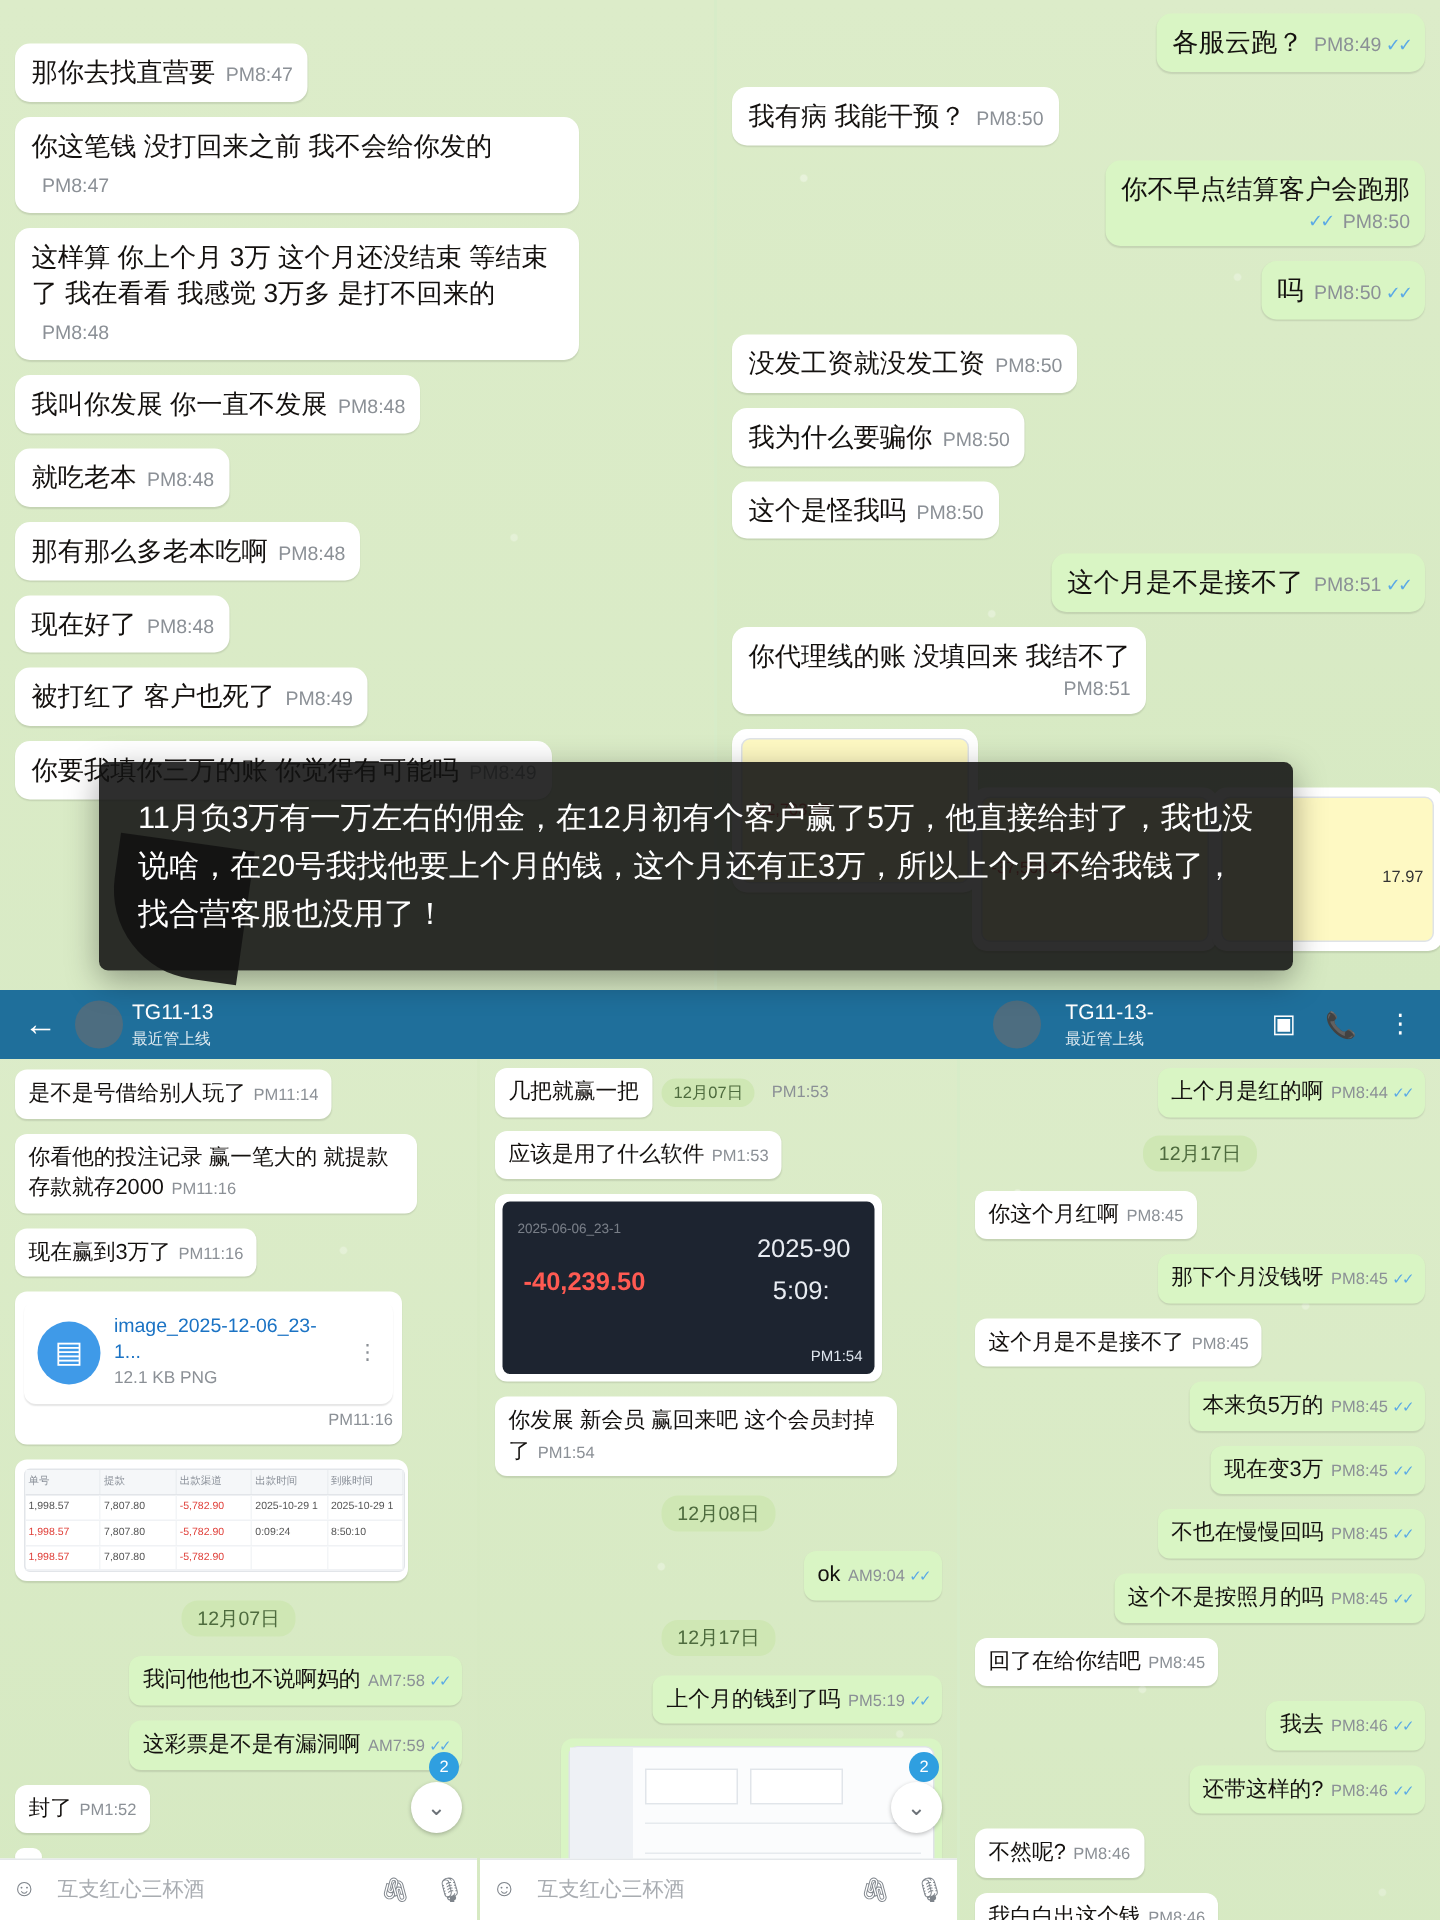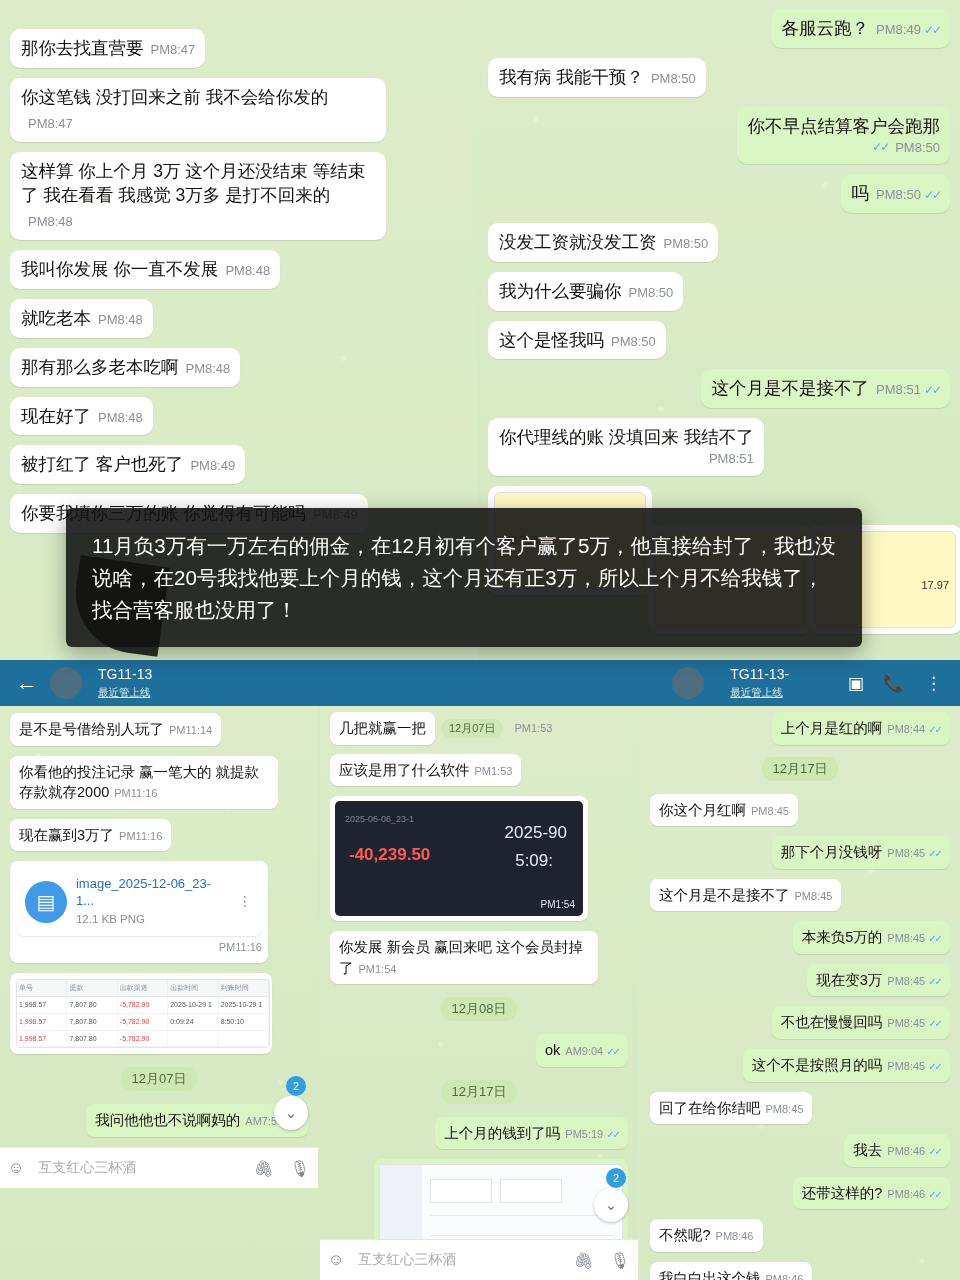--- a/index.html
+++ b/index.html
@@ -13,21 +13,21 @@
       radial-gradient(circle at 12% 18%, rgba(255,255,255,.35) 0 2px, transparent 3px),
       radial-gradient(circle at 38% 62%, rgba(255,255,255,.30) 0 2px, transparent 3px),
       radial-gradient(circle at 72% 28%, rgba(255,255,255,.28) 0 2px, transparent 3px),
       radial-gradient(circle at 88% 80%, rgba(255,255,255,.25) 0 2px, transparent 3px),
       linear-gradient(#dcecc9,#d6e9c2);
     overflow:hidden;}
   .col-left{left:0;top:0;width:476px;height:1280px;}
   .col-right{left:478px;top:0;width:482px;height:660px;}
   .bot-mid{left:320px;top:660px;width:318px;height:620px;}
   .bot-right{left:640px;top:660px;width:320px;height:752px;}
-  .bot-left{left:0;top:660px;width:318px;height:528px;}
+  .bot-left{left:0;top:660px;width:318px;height:620px;}
 
   
   .msg{position:relative;display:inline-block;max-width:355px;
        border-radius:10px;padding:7px 10px 7px 11px;margin:5px 0;
        font-size:17.5px;line-height:1.42;color:#14110f;
        box-shadow:0 1px 1px rgba(0,0,0,.10);word-break:break-all;}
   .in{background:#ffffff;}
   .out{background:#d9f5c4;}
   .row{display:flex;padding:0 10px;}
   .row.l{justify-content:flex-start;}
@@ -66,22 +66,22 @@
   
   .darkshot{background:#1d2430;border-radius:5px;color:#e8ecf2;position:relative;
             overflow:hidden;}
   .darkshot .big{position:absolute;font-weight:bold;}
 
   
   .bar{position:absolute;left:0;top:660px;width:960px;height:46px;background:#1f6f9b;
        display:flex;align-items:center;color:#fff;}
   .bar .back{font-size:22px;margin:0 12px 0 16px;}
   .bar .av{width:32px;height:32px;border-radius:50%;background:#4d6d80;}
-  .bar .nm{font-size:14px;margin-left:16px;line-height:1.2;}
-  .bar .sub{font-size:10.5px;opacity:.85;text-decoration:underline;}
+  .bar .nm{font-size:14px;margin-left:6px;line-height:1.2;}
+  .bar .sub{font-size:10.5px;opacity:.85;}
   .bar .icons{margin-left:auto;display:flex;gap:20px;padding-right:18px;font-size:17px;}
 
   
   .inputbar{position:absolute;bottom:0;height:40px;background:#ffffff;
             display:flex;align-items:center;border-top:1px solid #e4e7ea;}
   .inputbar .ph{font-size:14px;color:#a8acb1;margin-left:6px;}
   .inputbar .ic{color:#7e848b;font-size:16px;margin:0 8px;}
   .fab{position:absolute;right:10px;bottom:58px;width:34px;height:34px;border-radius:50%;
        background:#fff;box-shadow:0 1px 3px rgba(0,0,0,.25);display:flex;
        align-items:center;justify-content:center;color:#6b7177;font-size:15px;}

